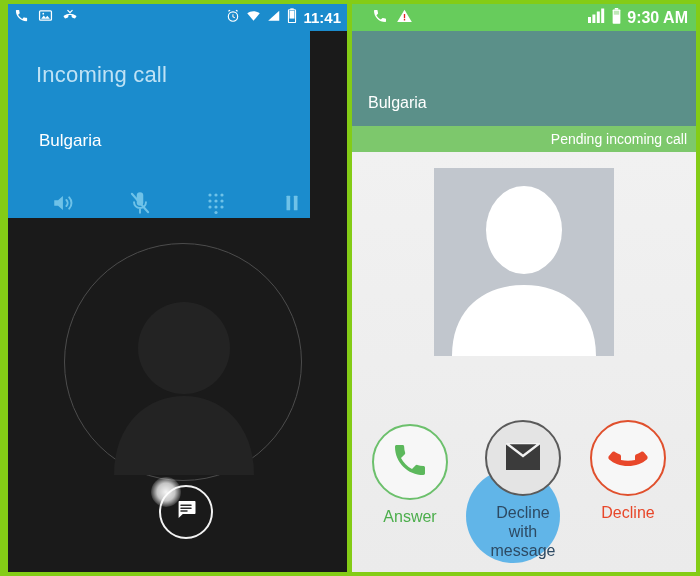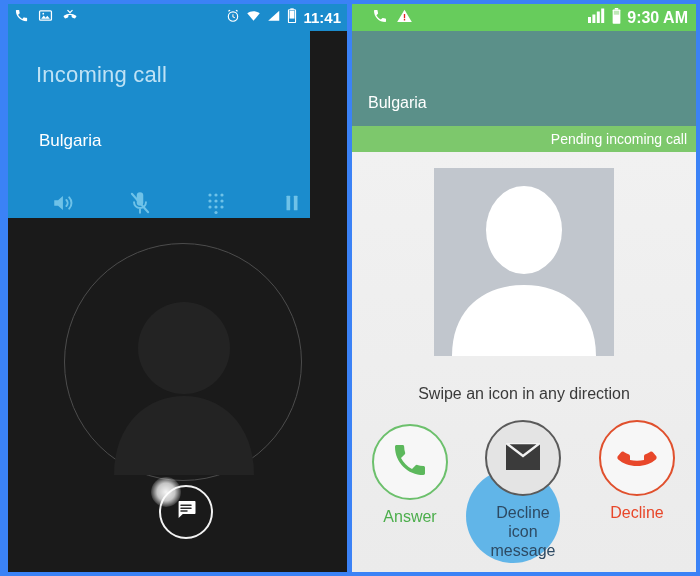--- a/index.html
+++ b/index.html
@@ -4,21 +4,21 @@
 <style>
   html, body {
     margin: 0;
     padding: 0;
     background: #000;
   }
   #screen {
     position: relative;
     width: 700px;
     height: 576px;
-    background: #3b82f6;
+    background: #84cc16;
     overflow: hidden;
     font-family: "Liberation Sans", sans-serif;
   }
 
   
   #left-panel {
     position: absolute;
     left: 8px;
     top: 4px;
     width: 339px;
@@ -270,21 +270,21 @@
     margin-top: 7px;
     font-size: 16px;
     line-height: 19px;
   }
   #btn-answer { left: 18px; top: 4px; }
   #btn-answer .act-circle { border-color: #6cc06c; }
   #btn-answer .act-label { color: #4cae4c; }
   #btn-decline-msg { left: 131px; top: 0; }
   #btn-decline-msg .act-circle { border-color: #5a5a5a; background: #e4e4e4; }
   #btn-decline-msg .act-label { color: #2d4a63; position: relative; z-index: 4; }
-  #btn-decline { left: 245px; top: 0; }
+  #btn-decline { left: 236px; top: 0; }
   #btn-decline .act-circle { border-color: #e0502d; }
   #btn-decline .act-label { color: #e8472a; }
   #blue-highlight {
     position: absolute;
     left: 114px;
     top: 49px;
     width: 94px;
     height: 94px;
     border-radius: 50%;
     background: #61b5e8;
@@ -467,21 +467,20 @@
     </div>
 
     <div id="right-body">
       <div id="avatar-box">
         <svg width="180" height="188" viewBox="0 0 180 188">
           <ellipse cx="90" cy="62" rx="38" ry="44" fill="#ffffff"></ellipse>
           <path d="M18 188 C18 141 50 117 90 117 C130 117 162 141 162 188 Z" fill="#ffffff"></path>
         </svg>
       </div>
 
-      <div id="swipe-hint">Swipe an icon in any direction</div>
 
       <div id="action-row">
 
         <div class="act-btn" id="btn-answer">
           <div class="act-circle">
             <span>
               <svg width="40" height="40" viewBox="0 0 24 24">
                   <path fill="#5cb85c" d="M6.6 10.8c1.4 2.8 3.8 5.1 6.6 6.6l2.2-2.2c.3-.3.7-.4 1-.2 1.1.4 2.3.6 3.6.6.6 0 1 .4 1 1V20c0 .6-.4 1-1 1-9.4 0-17-7.6-17-17 0-.6.4-1 1-1h3.5c.6 0 1 .4 1 1 0 1.2.2 2.4.6 3.6.1.3 0 .7-.2 1l-2.3 2.2z"></path>
                 </svg>
             </span>
@@ -491,21 +490,21 @@
 
         <div class="act-btn" id="btn-decline-msg">
           <div class="act-circle">
             <span class="env-wrap">
               <svg width="34" height="27" viewBox="0 0 34 27">
                 <rect x="0" y="0" width="34" height="27" fill="#3b3b3b"></rect>
                 <path d="M0 0 L17 13 L34 0 Z" fill="#3b3b3b" stroke="#f2f2f2" stroke-width="2.4"></path>
               </svg>
             </span>
           </div>
-          <div class="act-label">Decline icon message</div>
+          <div class="act-label">Decline with message</div>
         </div>
 
         <div class="act-btn" id="btn-decline">
           <div class="act-circle">
             <span>
               <svg width="42" height="26" viewBox="0 0 40 26">
                 <g transform="rotate(180 20 13)">
                   <path fill="#e8472a" d="M20 3C12.4 3 5.6 5.8 1.2 9.6c-1 .9-1.1 2.4-.3 3.4l3 3.6c.8.9 2.1 1.1 3.1.4 1.4-.9 2.9-1.6 4.5-2.2.9-.3 1.5-1.2 1.5-2.2V9.1c2.2-.5 4.5-.8 7-.8s4.8.3 7 .8v3.5c0 1 .6 1.9 1.5 2.2 1.6.6 3.1 1.3 4.5 2.2 1 .7 2.3.5 3.1-.4l3-3.6c.8-1 .7-2.5-.3-3.4C34.4 5.8 27.6 3 20 3z"></path>
                 </g>
               </svg>

